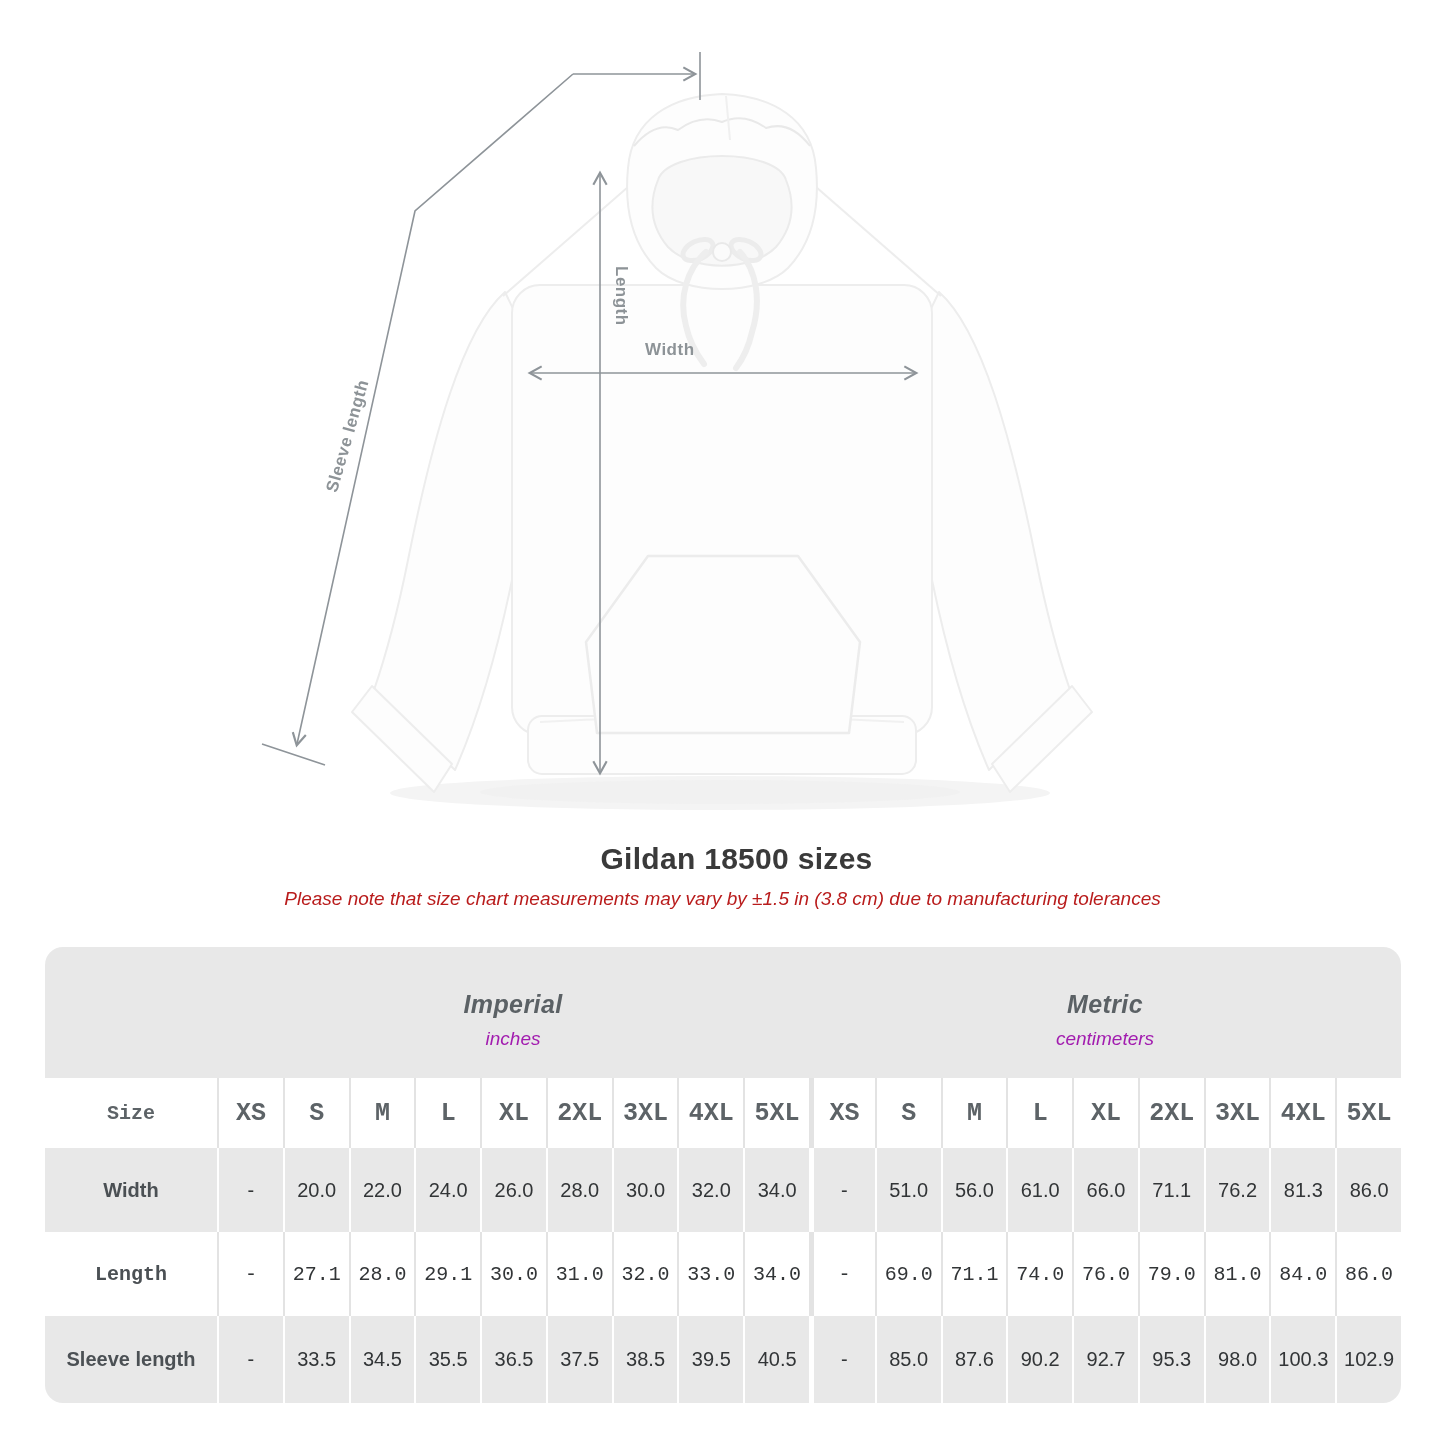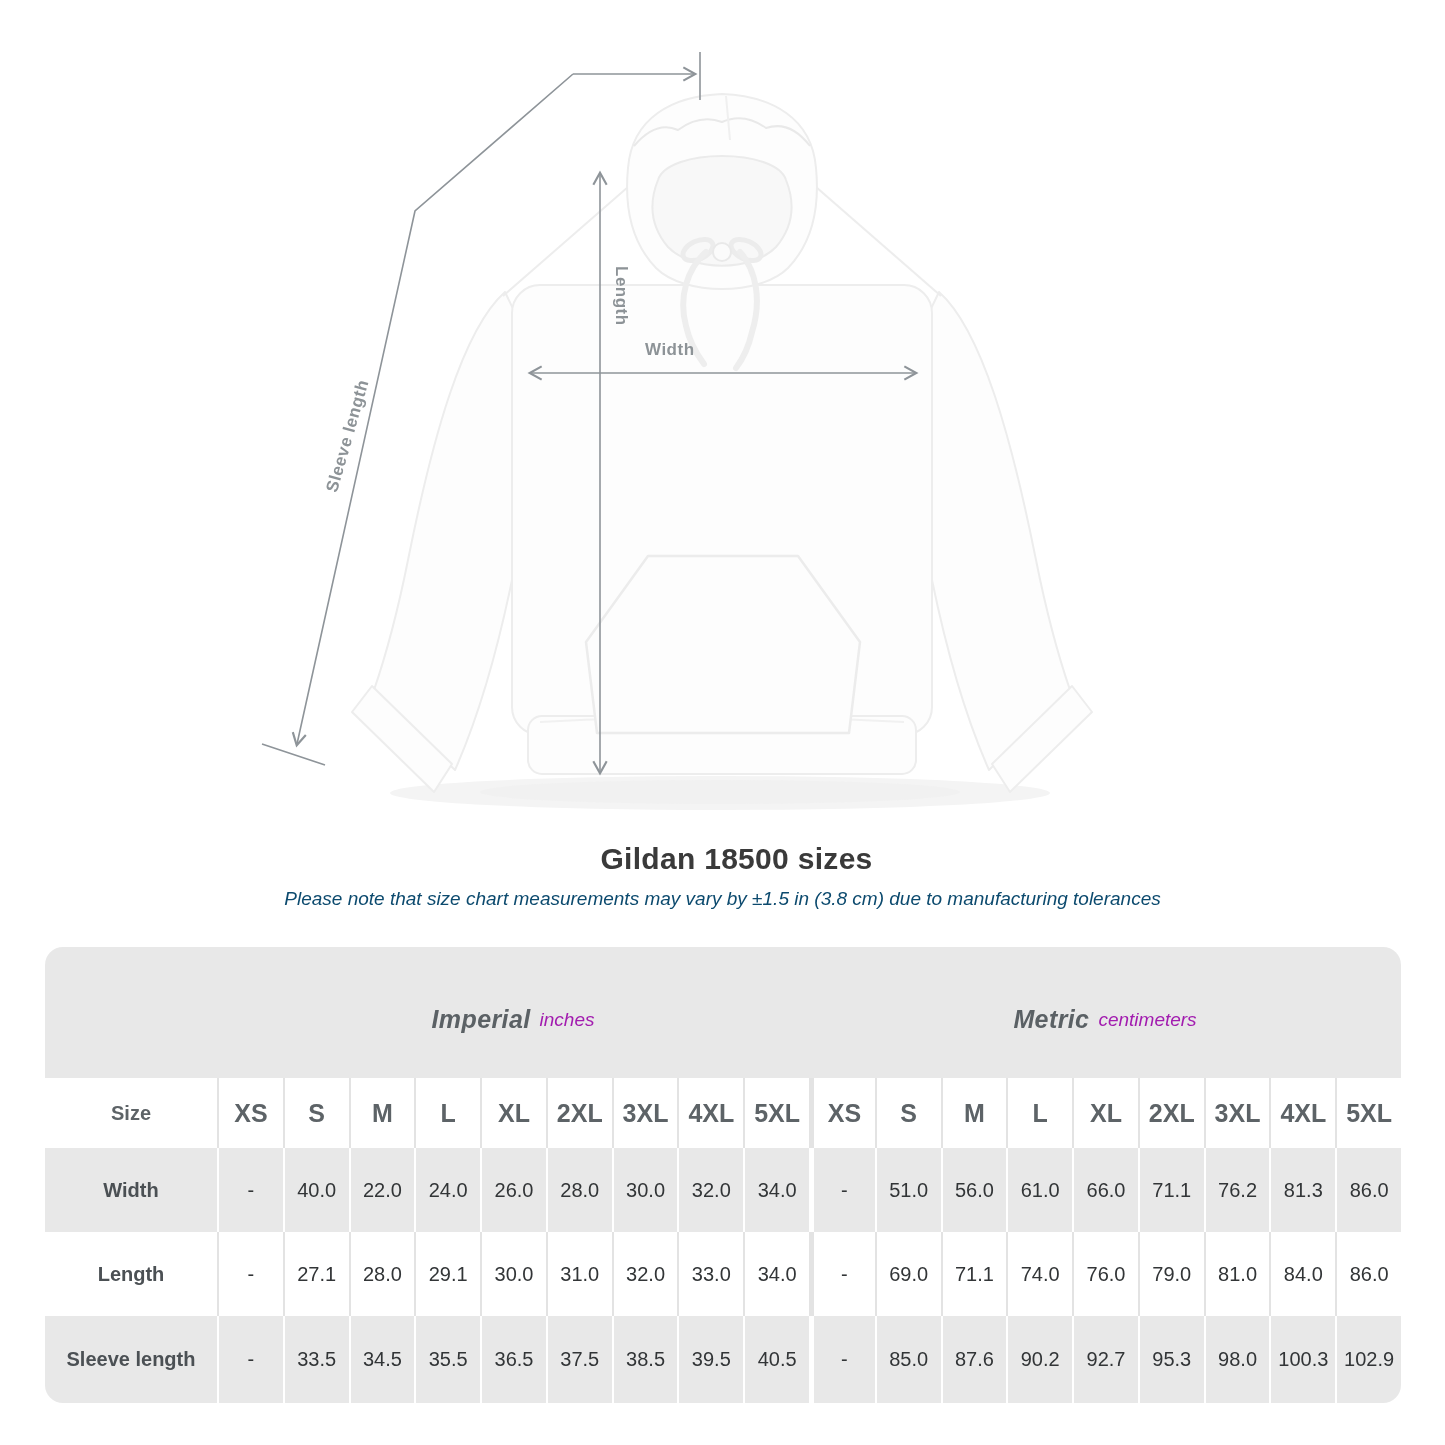--- a/index.html
+++ b/index.html
@@ -20,44 +20,44 @@
   .label-length { left: 611px; top: 266px; writing-mode: vertical-rl; }
   .label-width  { left: 645px; top: 340px; }
   .label-sleeve {
     left: 283px; top: 426px; width: 130px; text-align: center;
     transform: rotate(-74deg);
   }
 
   
   .heading { text-align: center; margin-top: 16px; }
   .page-title { font-size: 30px; font-weight: bold; color: #3a3a3a; letter-spacing: 0.3px; padding-left: 28px; }
-  .page-note  { margin-top: 12px; font-size: 19px; font-style: italic; color: #0c4a6e; }
+  .page-note  { margin-top: 12px; font-size: 19px; font-style: italic; color: #b91c1c; }
 
   
   .size-table {
     position: absolute; left: 45px; top: 947px; width: 1356px;
     background: #e8e8e8; border-radius: 18px; overflow: hidden;
   }
   .trow { display: grid; grid-template-columns: 172px repeat(18, 1fr); }
   .row-units  { height: 131px; }
   .row-sizes  { height: 70px;  }
   .row-data   { height: 84px;  }
   .row-data-last { height: 87px; }
 
-  .unit-block { display: flex; flex-direction: row; align-items: center; justify-content: center; gap: 9px; padding-top: 14px; }
+  .unit-block { display: flex; flex-direction: column; align-items: center; justify-content: center; gap: 9px; padding-top: 14px; }
   .unit-name { font-size: 25px; font-weight: bold; font-style: italic; color: #5b6165; letter-spacing: 0.4px; }
   .unit-sub  { font-size: 19px; font-style: italic; color: #a21caf; }
   .span-imperial { grid-column: 2 / span 9; }
   .span-metric   { grid-column: 11 / span 9; }
 
   .cell {
     display: flex; align-items: center; justify-content: center;
     font-size: 20px; color: #323537;
   }
-  .white-row .cell { background: #ffffff; border-left: 2px solid #e3e3e3; }
+  .white-row .cell { background: #ffffff; border-left: 2px solid #e3e3e3; font-family: Liberation Mono, monospace; }
   .gray-row  .cell { background: transparent; border-left: 2px solid #ffffff; }
   .trow .cell:first-child { border-left: none; }
   .white-row .cell.sep-strong { border-left-width: 5px; }
   .gray-row  .cell.sep-strong { border-left-width: 5px; }
 
   .size-head { font-weight: bold; color: #5d6367; font-size: 25px; }
   .cell.head-size-col { font-size: 20px; }
   .row-label { font-weight: bold; color: #4b5054; font-size: 20px; }
 </style>
 </head>
@@ -151,21 +151,21 @@
     <div class="cell size-head">XL</div>
     <div class="cell size-head">2XL</div>
     <div class="cell size-head">3XL</div>
     <div class="cell size-head">4XL</div>
     <div class="cell size-head">5XL</div>
   </div>
 
   <div class="trow row-data gray-row">
     <div class="cell row-label">Width</div>
     <div class="cell">-</div>
-    <div class="cell">40.0</div>
+    <div class="cell">20.0</div>
     <div class="cell">22.0</div>
     <div class="cell">24.0</div>
     <div class="cell">26.0</div>
     <div class="cell">28.0</div>
     <div class="cell">30.0</div>
     <div class="cell">32.0</div>
     <div class="cell">34.0</div>
     <div class="cell sep-strong">-</div>
     <div class="cell">51.0</div>
     <div class="cell">56.0</div>

